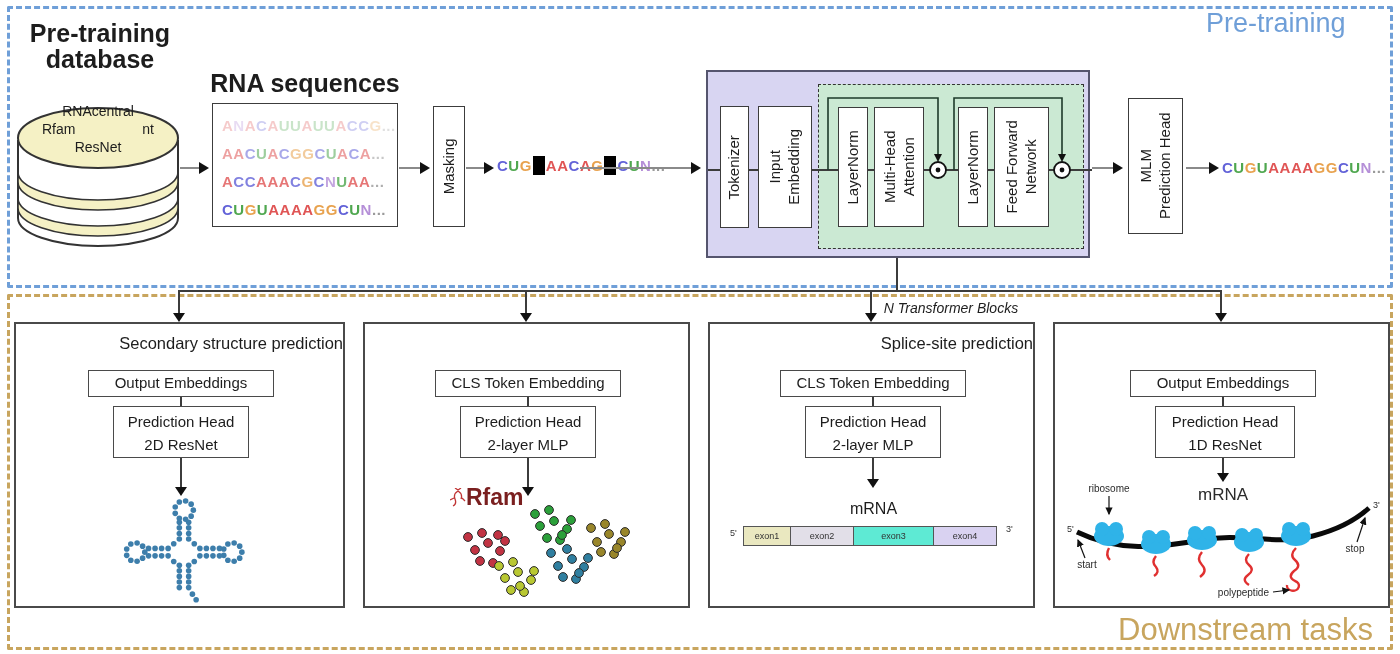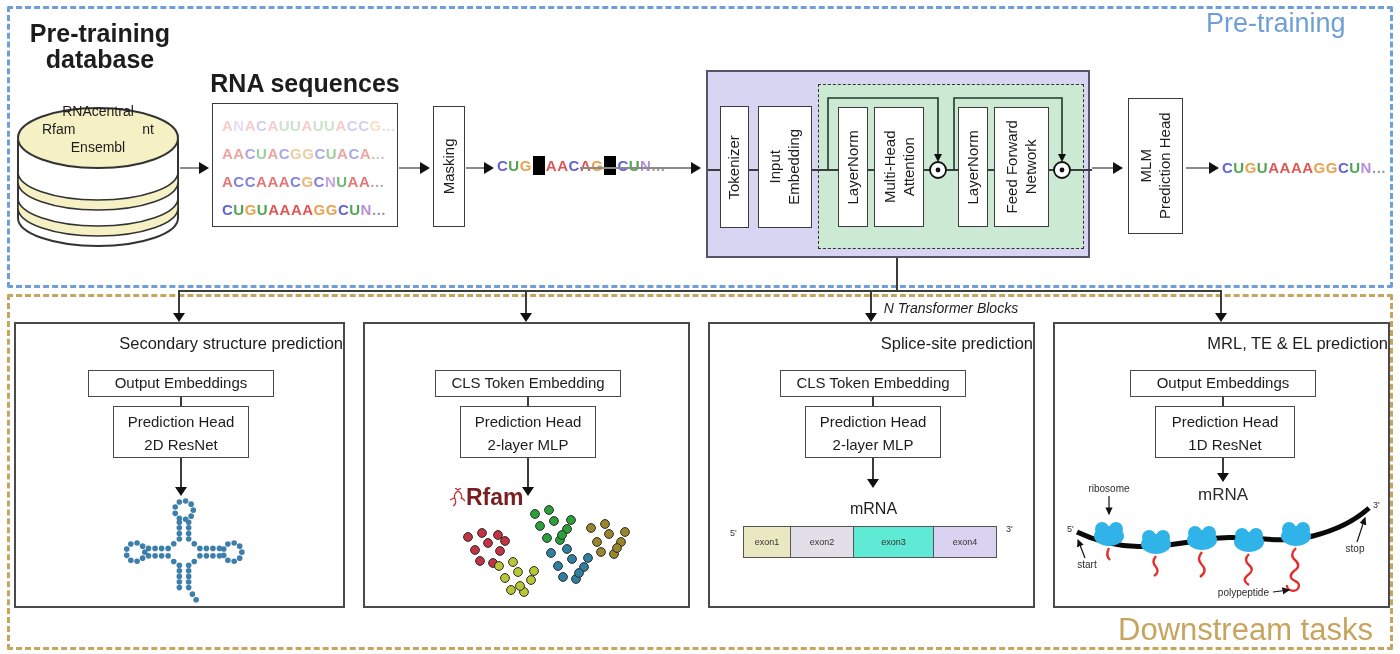--- a/index.html
+++ b/index.html
@@ -45,21 +45,21 @@
 
   
   .panel{background:#fff;border:2px solid #4a4a4a;box-sizing:border-box;top:322px;height:286px;}
   .panel-title{position:absolute;width:100%;top:10px;text-align:right;font-size:16.5px;}
   .embed-box{position:absolute;top:46px;height:27px;border:1.5px solid #4a4a4a;background:#fff;
              box-sizing:border-box;text-align:center;font-size:15px;line-height:24px;}
   .head-box{position:absolute;top:82px;height:52px;border:1.5px solid #4a4a4a;background:#fff;
             box-sizing:border-box;text-align:center;font-size:15px;line-height:1.55;padding-top:3px;}
   .italic{}
 
-  .exon-bar{position:absolute;display:flex;height:32px;}
+  .exon-bar{position:absolute;display:flex;height:20px;}
   .exon{height:100%;border:1px solid #555;box-sizing:border-box;margin-left:-1px;
         font-size:9px;display:flex;align-items:center;justify-content:center;color:#333;}
   .tinylabel{position:absolute;font-size:9px;color:#333;}
 
   .rfam{font-size:23px;font-weight:bold;color:var(--rfam);letter-spacing:0;}
   svg text{font-family:"Liberation Sans","DejaVu Sans",sans-serif;fill:#2b2b2b;}
 </style>
 </head>
 <body>
 
@@ -81,21 +81,21 @@
       <path d="M6,92 A80,28 0 0 0 166,92 L166,102 A80,28 0 0 1 6,102 Z" fill="var(--cylinder)" stroke="#333" stroke-width="1.6"></path>
       <path d="M6,118 A80,28 0 0 0 166,118 L166,128 A80,28 0 0 1 6,128 Z" fill="var(--cylinder)" stroke="#333" stroke-width="1.6"></path>
       <ellipse cx="86" cy="58" rx="80" ry="30" fill="var(--cylinder)" stroke="#333" stroke-width="2"></ellipse>
     </svg>
     <div class="abs" style="left:26px;top:22px;width:120px;text-align:center;font-size:14px;line-height:18px;">
       <div>RNAcentral</div>
       <div style="display:flex;justify-content:space-between;padding:0 4px;">
         <span>Rfam</span>
         <span>nt</span>
       </div>
-      <div>Ensembl</div>
+      <div>ResNet</div>
     </div>
   </div>
 
   <div class="abs h1" style="left:205px;top:70px;width:200px;">RNA sequences</div>
   <div class="abs thinbox" style="left:212px;top:103px;width:186px;height:124px;padding:8px 0 0 9px;">
     <div class="seq seqrow" style="opacity: 0.3;"><span style="color: rgb(224, 85, 85);">A</span><span style="color: rgb(181, 143, 216);">N</span><span style="color: rgb(224, 85, 85);">A</span><span style="color: rgb(98, 98, 216);">C</span><span style="color: rgb(224, 85, 85);">A</span><span style="color: rgb(79, 167, 79);">U</span><span style="color: rgb(79, 167, 79);">U</span><span style="color: rgb(224, 85, 85);">A</span><span style="color: rgb(79, 167, 79);">U</span><span style="color: rgb(79, 167, 79);">U</span><span style="color: rgb(224, 85, 85);">A</span><span style="color: rgb(98, 98, 216);">C</span><span style="color: rgb(98, 98, 216);">C</span><span style="color: rgb(232, 162, 78);">G</span><span style="color: rgb(154, 154, 154);">.</span><span style="color: rgb(154, 154, 154);">.</span><span style="color: rgb(154, 154, 154);">.</span></div>
     <div class="seq seqrow" style="opacity: 0.55;"><span style="color: rgb(224, 85, 85);">A</span><span style="color: rgb(224, 85, 85);">A</span><span style="color: rgb(98, 98, 216);">C</span><span style="color: rgb(79, 167, 79);">U</span><span style="color: rgb(224, 85, 85);">A</span><span style="color: rgb(98, 98, 216);">C</span><span style="color: rgb(232, 162, 78);">G</span><span style="color: rgb(232, 162, 78);">G</span><span style="color: rgb(98, 98, 216);">C</span><span style="color: rgb(79, 167, 79);">U</span><span style="color: rgb(224, 85, 85);">A</span><span style="color: rgb(98, 98, 216);">C</span><span style="color: rgb(224, 85, 85);">A</span><span style="color: rgb(154, 154, 154);">.</span><span style="color: rgb(154, 154, 154);">.</span><span style="color: rgb(154, 154, 154);">.</span></div>
     <div class="seq seqrow" style="opacity: 0.8;"><span style="color: rgb(224, 85, 85);">A</span><span style="color: rgb(98, 98, 216);">C</span><span style="color: rgb(98, 98, 216);">C</span><span style="color: rgb(224, 85, 85);">A</span><span style="color: rgb(224, 85, 85);">A</span><span style="color: rgb(224, 85, 85);">A</span><span style="color: rgb(98, 98, 216);">C</span><span style="color: rgb(232, 162, 78);">G</span><span style="color: rgb(98, 98, 216);">C</span><span style="color: rgb(181, 143, 216);">N</span><span style="color: rgb(79, 167, 79);">U</span><span style="color: rgb(224, 85, 85);">A</span><span style="color: rgb(224, 85, 85);">A</span><span style="color: rgb(154, 154, 154);">.</span><span style="color: rgb(154, 154, 154);">.</span><span style="color: rgb(154, 154, 154);">.</span></div>
     <div class="seq seqrow" style="opacity: 1;"><span style="color: rgb(98, 98, 216);">C</span><span style="color: rgb(79, 167, 79);">U</span><span style="color: rgb(232, 162, 78);">G</span><span style="color: rgb(79, 167, 79);">U</span><span style="color: rgb(224, 85, 85);">A</span><span style="color: rgb(224, 85, 85);">A</span><span style="color: rgb(224, 85, 85);">A</span><span style="color: rgb(224, 85, 85);">A</span><span style="color: rgb(232, 162, 78);">G</span><span style="color: rgb(232, 162, 78);">G</span><span style="color: rgb(98, 98, 216);">C</span><span style="color: rgb(79, 167, 79);">U</span><span style="color: rgb(181, 143, 216);">N</span><span style="color: rgb(154, 154, 154);">.</span><span style="color: rgb(154, 154, 154);">.</span><span style="color: rgb(154, 154, 154);">.</span></div>
   </div>
@@ -316,21 +316,20 @@
     <div class="tinylabel" style="left:296px;top:200px;">3'</div>
     <div class="exon-bar" style="left:34px;top:202px;" id="exon-bar">
         <div class="exon" style="width: 48px; background: rgb(234, 232, 192);">exon1</div>
         <div class="exon" style="width: 64px; background: rgb(226, 223, 232);">exon2</div>
         <div class="exon" style="width: 81px; background: #5eead4;">exon3</div>
         <div class="exon" style="width: 64px; background: rgb(217, 210, 241);">exon4</div>
       </div>
   </div>
 
   <div class="abs panel" style="left:1053px;width:337px;">
-    <div class="panel-title">MRL, TE &amp; EL prediction</div>
     <div class="embed-box" style="left:75px;width:186px;">Output Embeddings</div>
     <div class="line-v" style="left:167px;top:73px;height:9px;"></div>
     <div class="head-box" style="left:100px;width:140px;">
       <div>Prediction Head</div>
       <div class="italic">1D ResNet</div>
     </div>
     <div class="arrow-d" style="left:167px;top:134px;height:16px;"></div>
     <svg class="abs" style="left:8px;top:156px;" width="322" height="126" viewBox="0 0 322 126">
       <defs>
         <marker id="mk" markerWidth="7" markerHeight="7" refX="5.5" refY="3" orient="auto">

